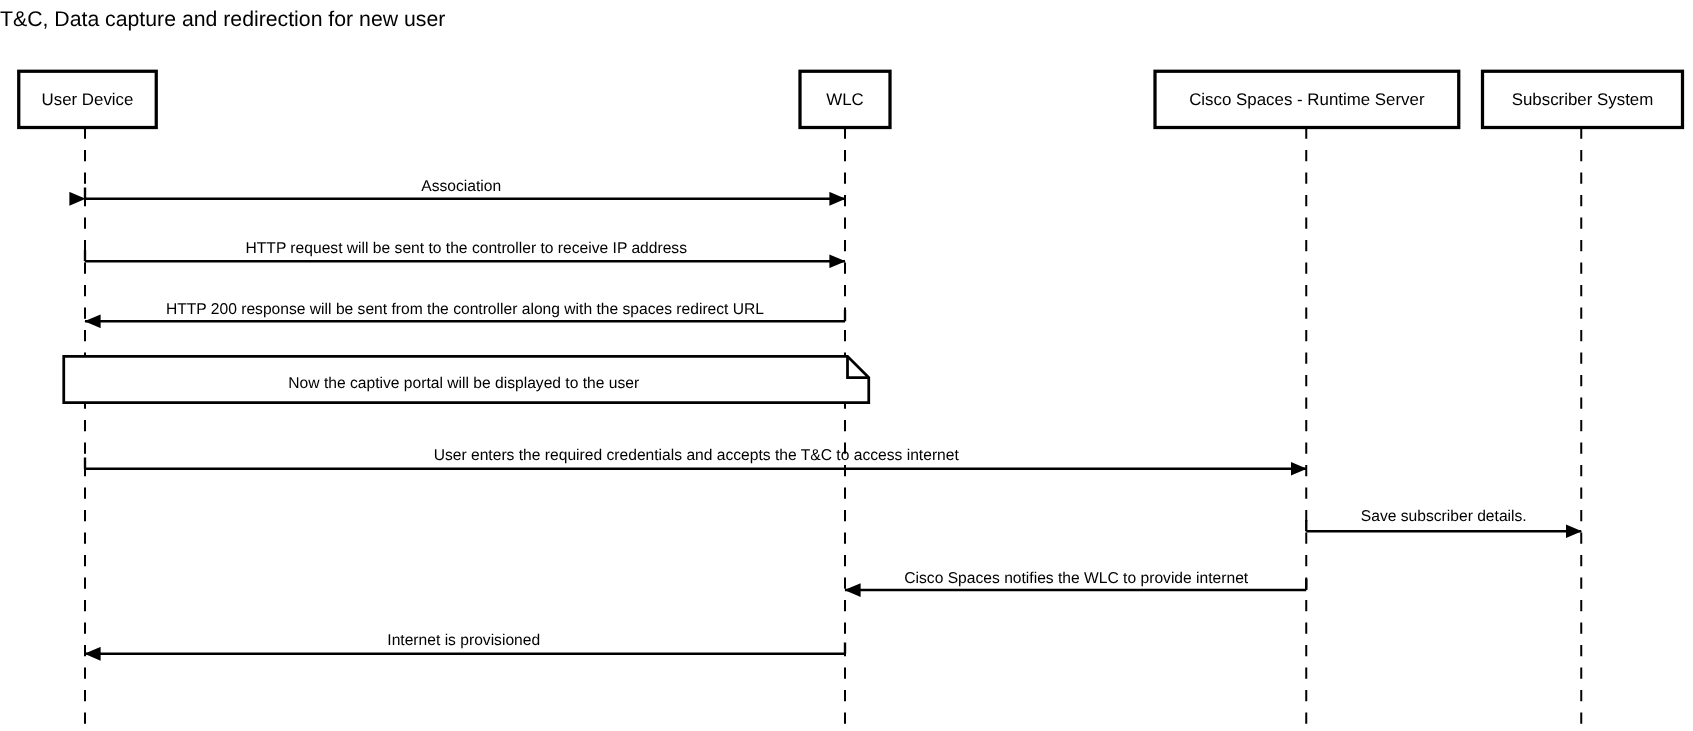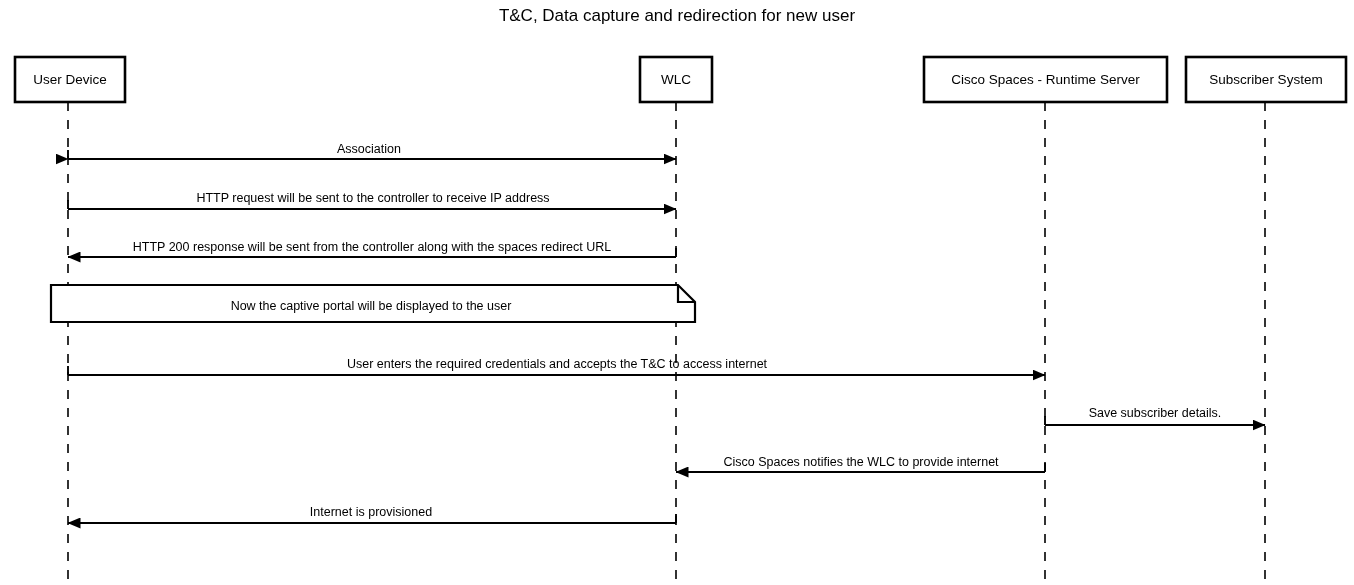--- a/index.html
+++ b/index.html
@@ -13,21 +13,20 @@
     position: relative;
     font-family: "Liberation Sans", sans-serif;
     color: #000000;
     overflow: hidden;
   }
   #diagram-title {
     position: absolute;
     left: 0;
     top: 6px;
     width: 1354px;
-    text-align: center;
     font-size: 17px;
     color: #000;
   }
   svg#sequence-canvas {
     position: absolute;
     left: 0;
     top: 0;
   }
   .participant-label {
     font-family: "Liberation Sans", sans-serif;

